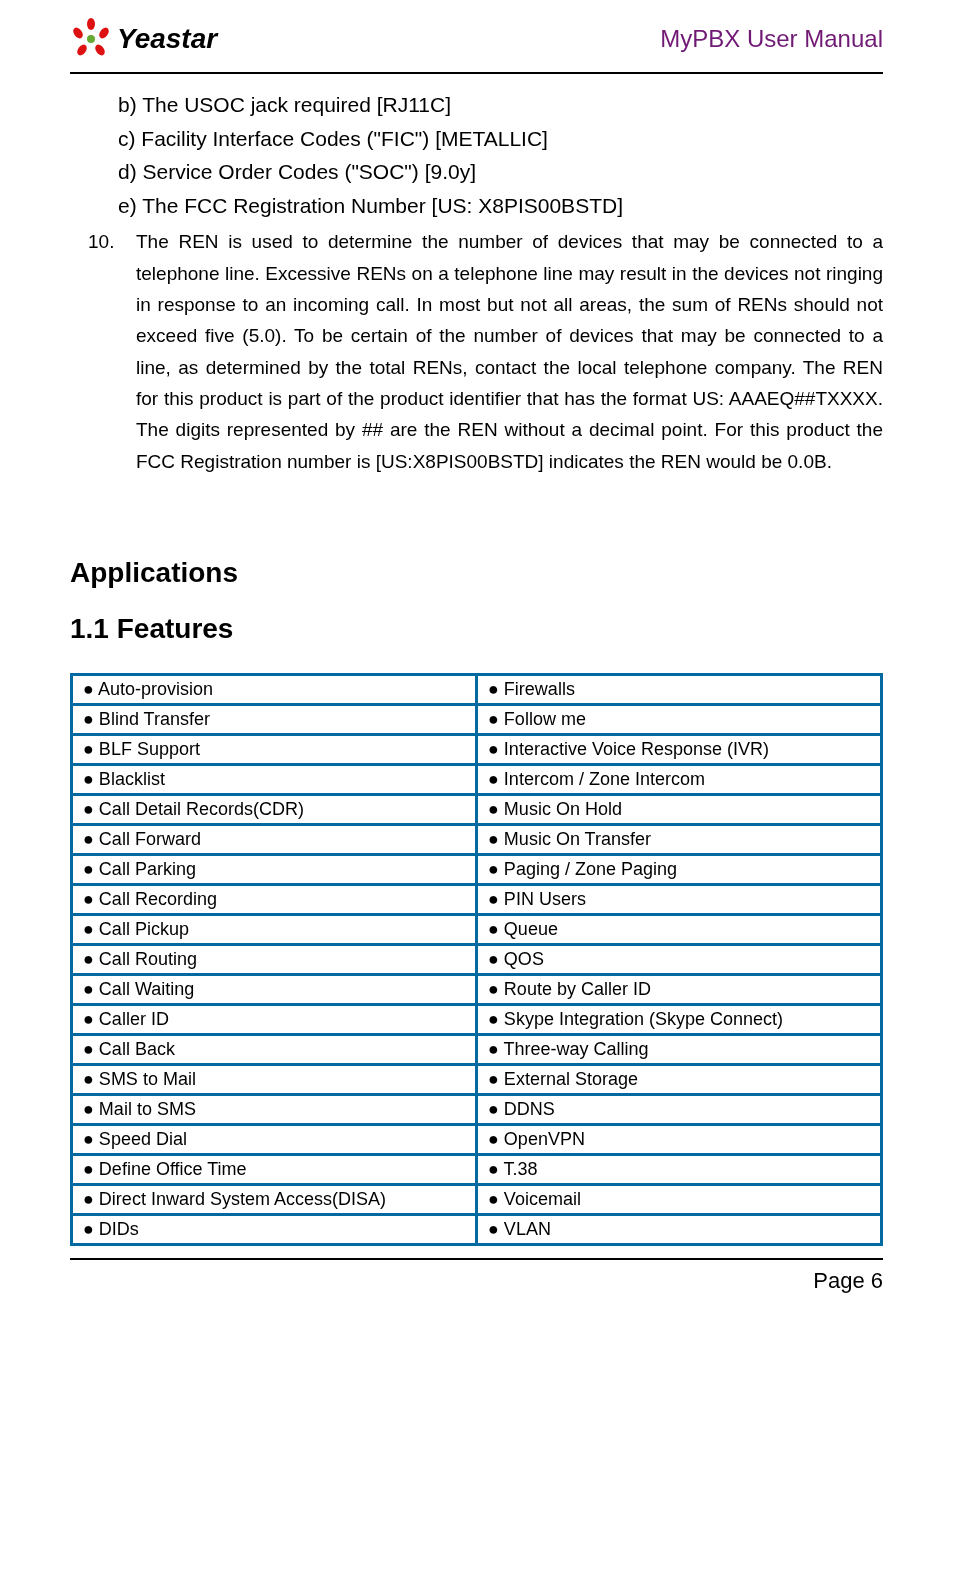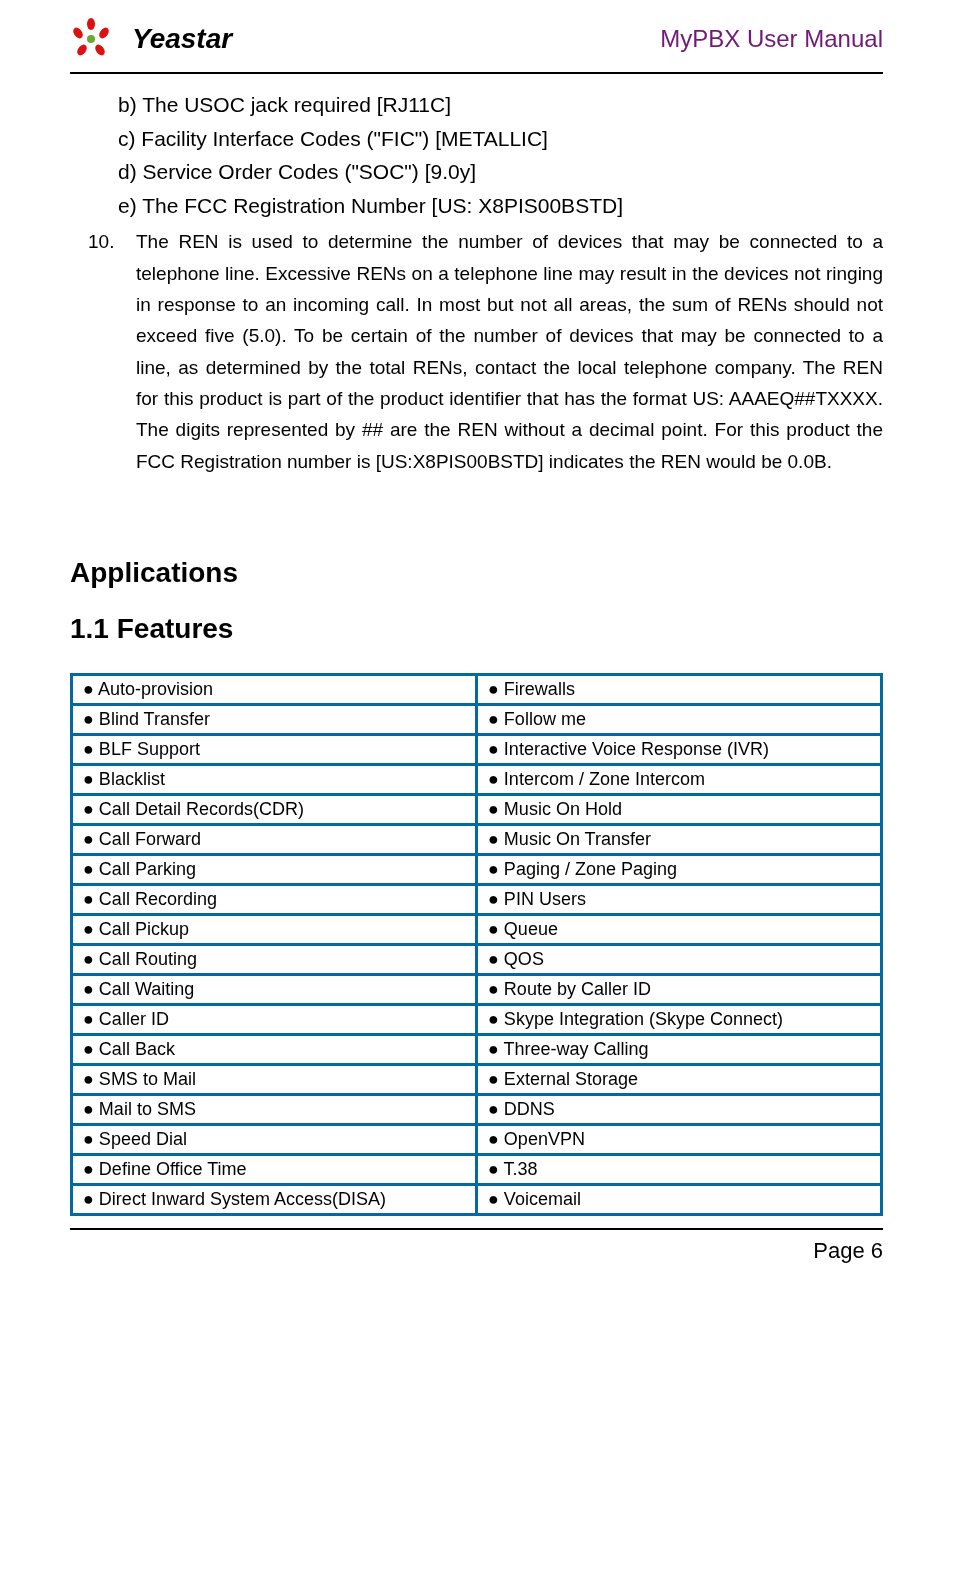--- a/index.html
+++ b/index.html
@@ -13,21 +13,21 @@
     }
     .header {
       display: flex;
       justify-content: space-between;
       align-items: center;
       padding: 18px 70px 12px 70px;
     }
     .logo {
       display: flex;
       align-items: center;
-      gap: 20px;
+      gap: 5px;
     }
     .logo-icon svg { display: block; }
     .logo-text {
       font-size: 28px;
       font-weight: bold;
       font-style: italic;
       color: #000;
     }
     .doc-title {
       font-size: 24px;
@@ -201,18 +201,22 @@
           <td>● OpenVPN</td>
         </tr>
       <tr>
           <td>● Define Office Time</td>
           <td>● T.38</td>
         </tr>
       <tr>
           <td>● Direct Inward System Access(DISA)</td>
           <td>● Voicemail</td>
         </tr>
+      <tr>
+          <td>● DIDs</td>
+          <td>● VLAN</td>
+        </tr>
     </tbody>
   </table>
 </div>
 
 <hr class="footer-rule">
 <div class="page-num">Page 6</div>
 
 </body></html>

